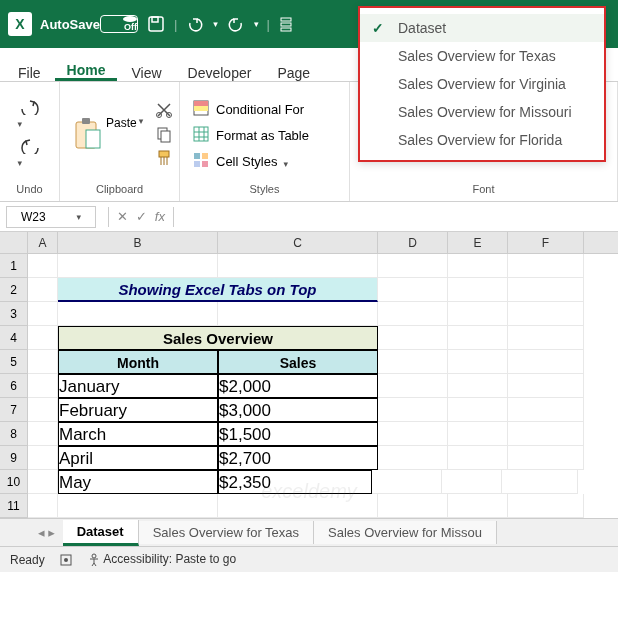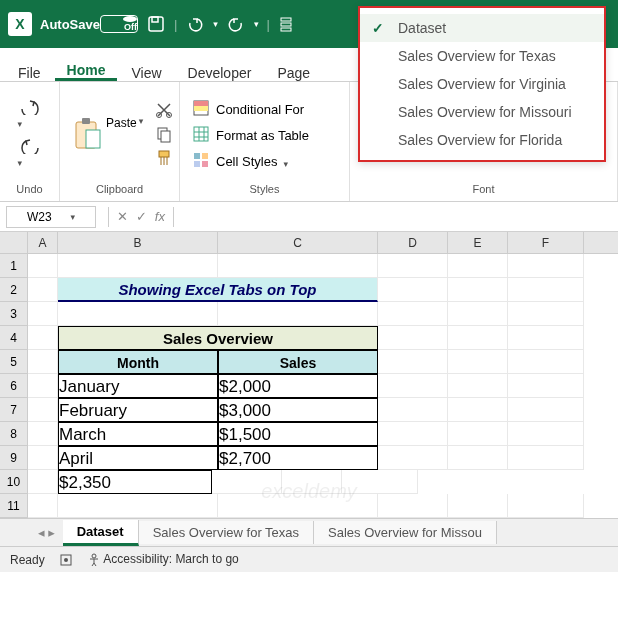--- a/index.html
+++ b/index.html
@@ -21,21 +21,21 @@
     .ribbon { height: 120px; background: #fff; border-bottom: 1px solid #d0d0d0; display: flex; }
     .ribbon-group { border-right: 1px solid #e0e0e0; padding: 4px 8px; display:flex; flex-direction:column; }
     .ribbon-group-body { flex:1; display:flex; align-items:center; gap:4px; }
     .ribbon-group-label { text-align: center; font-size: 11px; color: #555; padding: 2px 0; }
     .big-btn { display:flex; flex-direction:row; gap:2px; padding:4px; font-size:12px;}
     .small-icons { display:flex; flex-direction:column; gap:6px; padding:4px;}
     .ribbon-item { display:flex; align-items:flex-end; gap:6px; font-size:13px; padding:2px 4px;}
     .dd { font-size:9px; color:#555;}
     
     .namebox-row { height: 30px; display: flex; align-items: center; border-bottom: 1px solid #d0d0d0; background:#fff;}
-    .namebox { width: 90px; height: 22px; border: 1px solid #ccc; margin: 4px 6px; padding: 0 20px; display:flex;align-items:center;justify-content:space-between; font-size:12px; background:#fff;}
+    .namebox { width: 90px; height: 22px; border: 1px solid #ccc; margin: 4px 6px; padding: 0 14px; display:flex;align-items:center;justify-content:space-between; font-size:12px; background:#fff;}
     .fx-bar { flex:1; display:flex; align-items:center; gap:8px; padding:0 6px; color:#888;}
     .fx-sep { border-left:1px solid #ccc; height:20px;}
     
     .grid { position: relative; background:#fff; }
     .col-headers { display:flex; height:22px; background:#e6e6e6; border-bottom:1px solid #ccc;}
     .corner { width:28px; border-right:1px solid #ccc;}
     .col-h { text-align:center; font-size:12px; color:#333; border-right:1px solid #ccc; line-height:22px;}
     .row { display:flex; height:24px;}
     .row-h { width:28px; background:#e6e6e6; border-right:1px solid #ccc; border-bottom:1px solid #ccc; text-align:center; font-size:12px; line-height:24px;}
     .cell { border-right:1px solid #e8e8e8; border-bottom:1px solid #e8e8e8; }
@@ -309,20 +309,21 @@
       <div class="cell" style="width:30px"></div>
       <div class="cell tbl-cell" style="width:160px">April</div>
       <div class="cell tbl-cell" style="width:160px">$2,700</div>
       <div class="cell" style="width:70px"></div>
       <div class="cell" style="width:60px"></div>
       <div class="cell" style="width:76px"></div>
     </div>
   <div class="row">
       <div class="row-h">10</div>
       <div class="cell" style="width:30px"></div>
+      <div class="cell tbl-cell" style="width:160px">May</div>
       <div class="cell tbl-cell" style="width:154px">$2,350</div>
       <div class="cell" style="width:70px"></div>
       <div class="cell" style="width:60px"></div>
       <div class="cell" style="width:76px"></div>
     </div>
   <div class="row">
       <div class="row-h">11</div>
       <div class="cell" style="width:30px"></div>
       <div class="cell" style="width:160px"></div>
       <div class="cell" style="width:160px"></div>
@@ -345,21 +346,21 @@
       <svg width="14" height="14" viewBox="0 0 14 14">
         <rect x="2" y="2" width="10" height="10" fill="none" stroke="#555"></rect>
         <circle cx="7" cy="7" r="2" fill="#555"></circle>
       </svg>
     </span>
   <span>
     <svg width="14" height="14" viewBox="0 0 14 14" style="display:inline;vertical-align:middle">
         <circle cx="7" cy="3" r="2" fill="none" stroke="#555"></circle>
         <path d="M3 6 L11 6 M7 6 L7 10 M5 13 L7 10 L9 13" fill="none" stroke="#555"></path>
       </svg>
-    <span>Accessibility: March to go</span>
+    <span>Accessibility: Paste to go</span>
   </span>
 </div>
 
 <div class="dropdown-overlay">
   <div class="dd-item checked">Dataset</div>
   <div class="dd-item">Sales Overview for Texas</div>
   <div class="dd-item">Sales Overview for Virginia</div>
   <div class="dd-item">Sales Overview for Missouri</div>
   <div class="dd-item">Sales Overview for Florida</div>
 </div>

